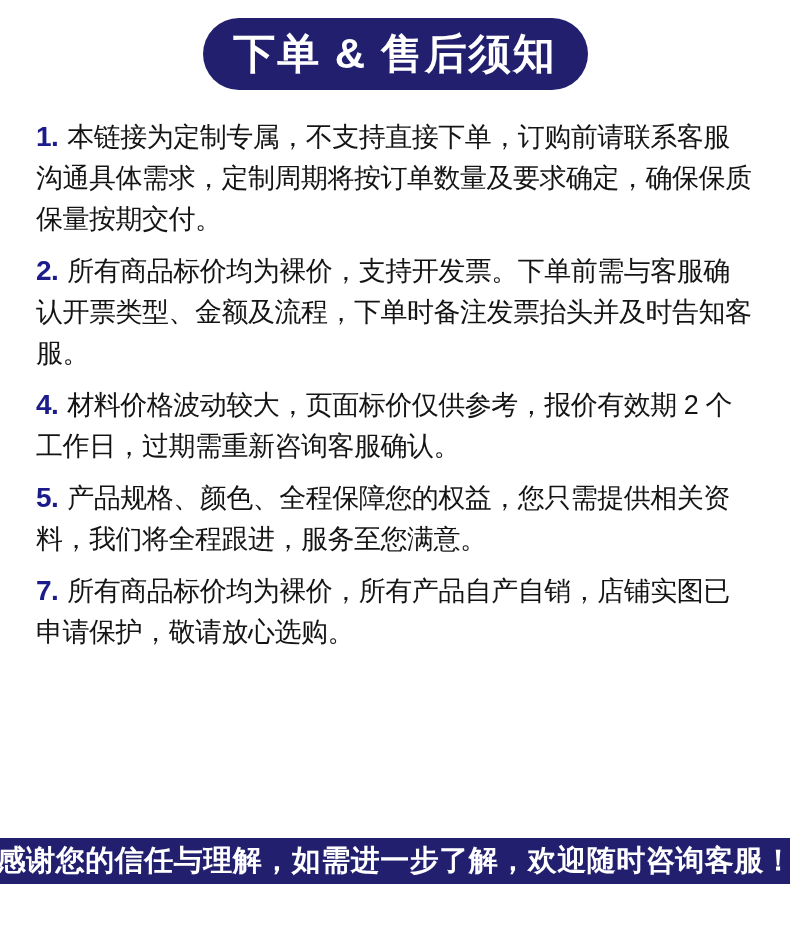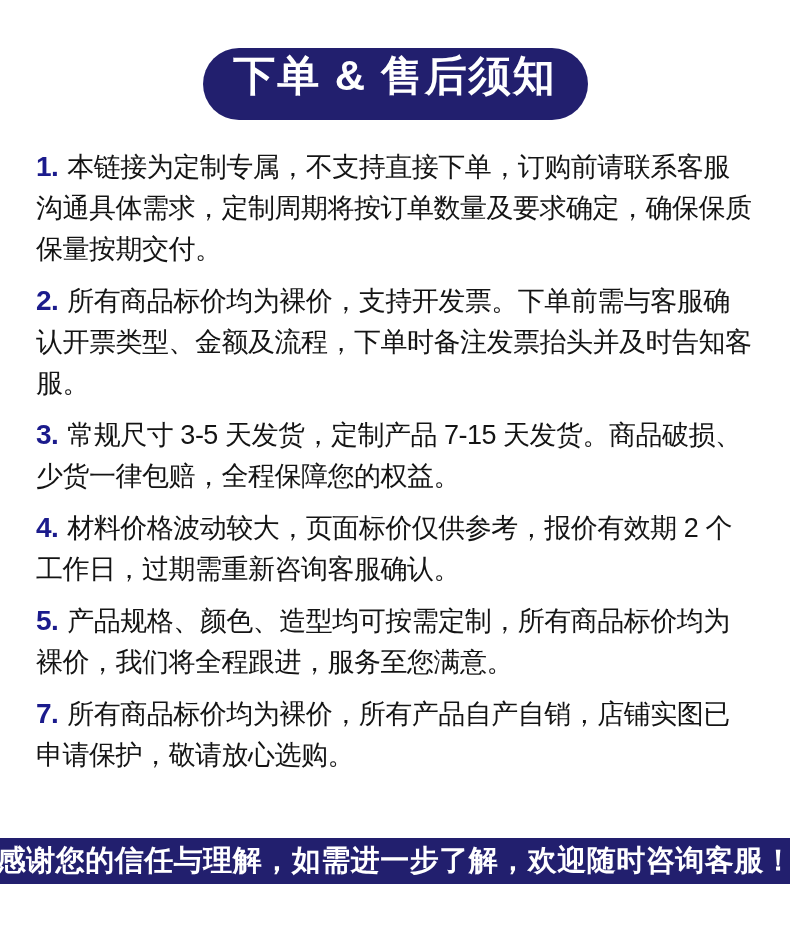--- a/index.html
+++ b/index.html
@@ -8,26 +8,27 @@
     background: #ffffff;
   }
   .page {
     position: relative;
     width: 790px;
     height: 930px;
     background: #ffffff;
     overflow: hidden;
   }
   .title-badge {
-    margin: 48px auto 0 auto;
+    margin: 18px auto 0 auto;
     width: 385px;
     height: 72px;
     background: var(--navy, #221f6e);
     border-radius: 36px;
     display: flex;
+    align-items: center;
     justify-content: center;
   }
   .title-badge .title-text {
     color: #ffffff;
     font-size: 42px;
     font-weight: bold;
     letter-spacing: 2px;
     white-space: nowrap;
   }
   .notice-list {
@@ -71,23 +72,22 @@
 
 <div class="page">
 
   <div class="title-badge">
     <span class="title-text">下单 &amp; 售后须知</span>
   </div>
 
   <div class="notice-list">
     <p class="notice-item"><span class="notice-number">1.</span><span>本链接为定制专属，不支持直接下单，订购前请联系客服沟通具体需求，定制周期将按订单数量及要求确定，确保保质保量按期交付。</span></p>
     <p class="notice-item"><span class="notice-number">2.</span><span>所有商品标价均为裸价，支持开发票。下单前需与客服确认开票类型、金额及流程，下单时备注发票抬头并及时告知客服。</span></p>
-    <p class="notice-item"><span class="notice-number">3.</span><span>常规尺寸 3-5 天发货，定制产品 7-15 天发货。商品破损、少货一律包赔，全程保障您的权益。</span></p>
     <p class="notice-item"><span class="notice-number">4.</span><span>材料价格波动较大，页面标价仅供参考，报价有效期 2 个工作日，过期需重新咨询客服确认。</span></p>
-    <p class="notice-item"><span class="notice-number">5.</span><span>产品规格、颜色、造型均可按需定制，所有商品标价均为裸价，我们将全程跟进，服务至您满意。</span></p>
+    <p class="notice-item"><span class="notice-number">5.</span><span>产品规格、颜色、全程保障您的权益，您只需提供相关资料，我们将全程跟进，服务至您满意。</span></p>
     <p class="notice-item"><span class="notice-number">7.</span><span>所有商品标价均为裸价，所有产品自产自销，店铺实图已申请保护，敬请放心选购。</span></p>
   </div>
 
   <div class="footer-banner">
     <span class="footer-text">感谢您的信任与理解，如需进一步了解，欢迎随时咨询客服！</span>
   </div>
 
 </div>
 
 </body></html>

